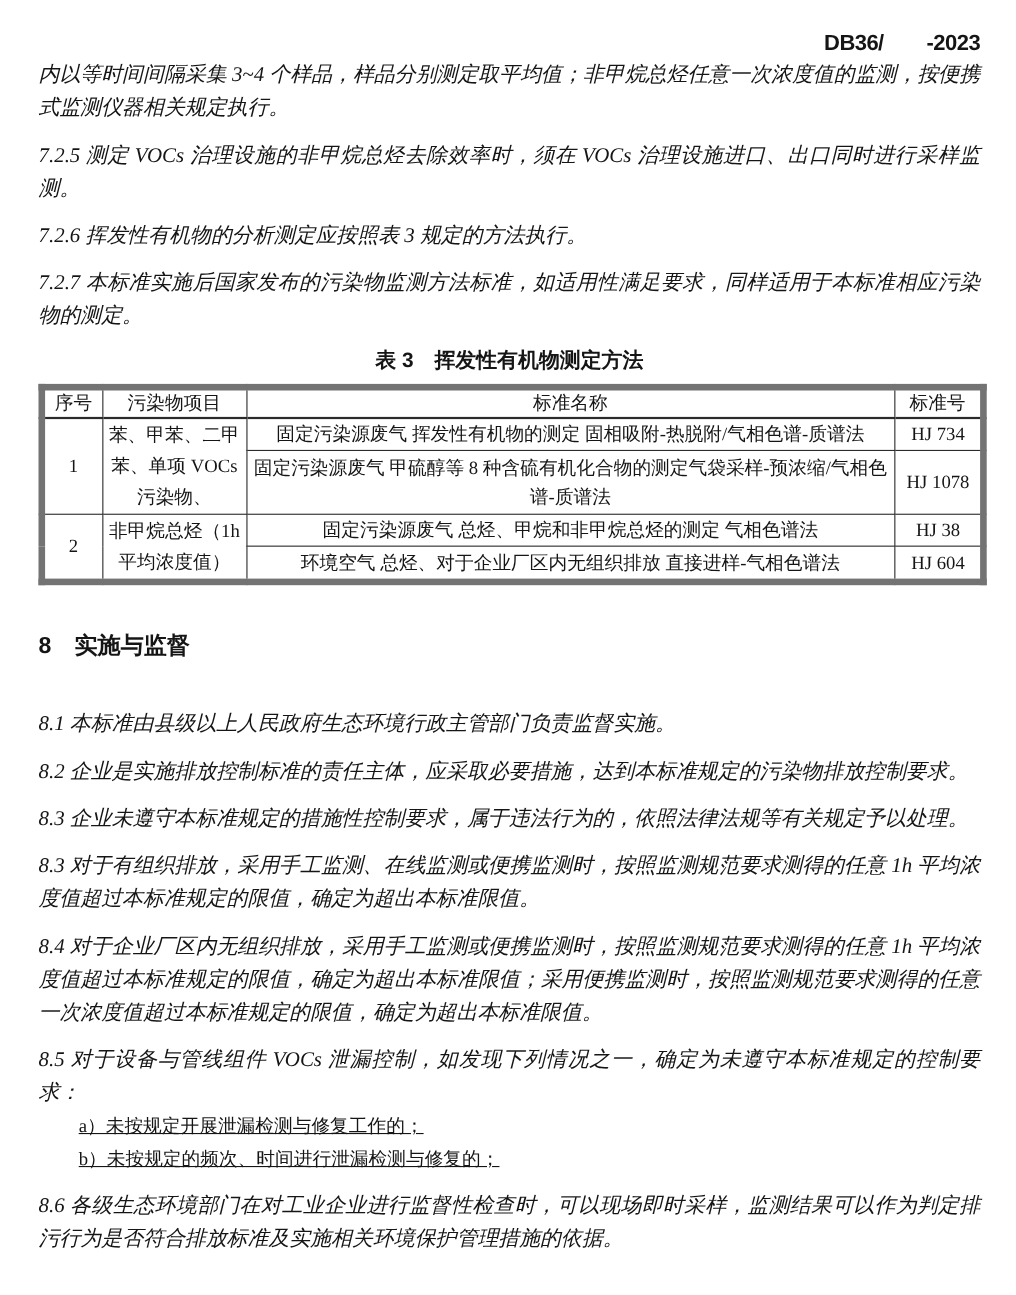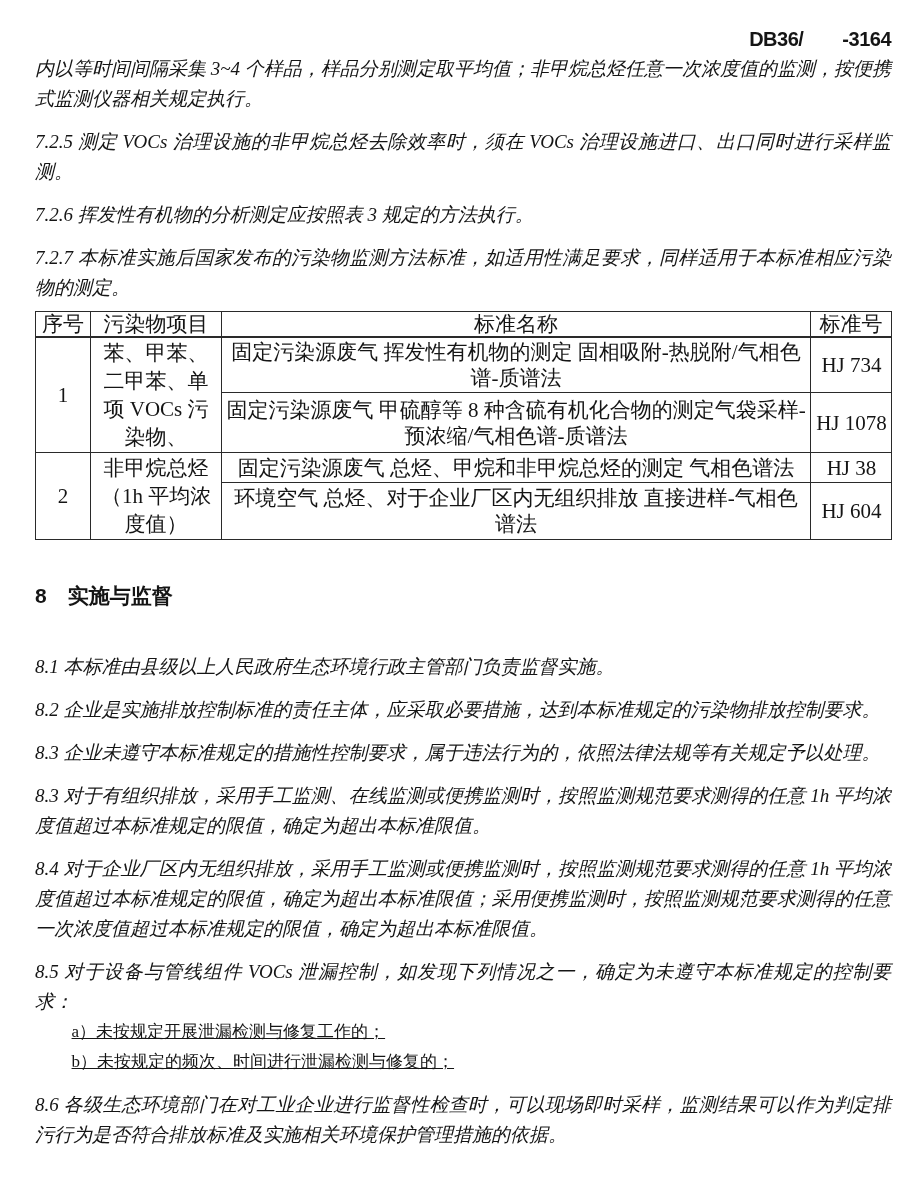--- a/index.html
+++ b/index.html
@@ -48,22 +48,22 @@
     font-weight: bold;
     font-size: 19px;
     line-height: 24px;
     white-space: pre-wrap;
   }
   table.methods {
     margin-top: 8px;
     width: 856px;
     border-collapse: collapse;
     table-layout: fixed;
-    border: 1px solid #737373;
-    font-size: 21px;
+    border: 6px solid #737373;
+    font-size: 17px;
   }
   table.methods th, table.methods td {
     border: 1px solid #2a2a2a;
     padding: 1px 4px;
     text-align: center;
     font-weight: normal;
     line-height: 26px;
   }
   table.methods th {
     border-bottom: 2px solid #2a2a2a;
@@ -87,28 +87,29 @@
     line-height: 28px;
     white-space: pre-wrap;
   }
   .body-p.after-heading { margin-top: 42px; }
 </style>
 </head>
 <body>
 
 <div class="page">
 
-  <div class="doc-code">DB36/　　-3164</div>
+  <div class="doc-code">DB36/　　-2023</div>
 
   <p class="body-p first">内以等时间间隔采集 3~4 个样品，样品分别测定取平均值；非甲烷总烃任意一次浓度值的监测，按便携式监测仪器相关规定执行。</p>
 
   <p class="body-p">7.2.5 测定 VOCs 治理设施的非甲烷总烃去除效率时，须在 VOCs 治理设施进口、出口同时进行采样监测。</p>
   <p class="body-p">7.2.6 挥发性有机物的分析测定应按照表 3 规定的方法执行。</p>
   <p class="body-p">7.2.7 本标准实施后国家发布的污染物监测方法标准，如适用性满足要求，同样适用于本标准相应污染物的测定。</p>
 
+  <div class="table-caption">表 3　挥发性有机物测定方法</div>
 
   <table class="methods">
     <colgroup>
       <col style="width:55px">
       <col style="width:131px">
       <col style="width:589px">
       <col style="width:81px">
     </colgroup>
     <thead>
       <tr>

